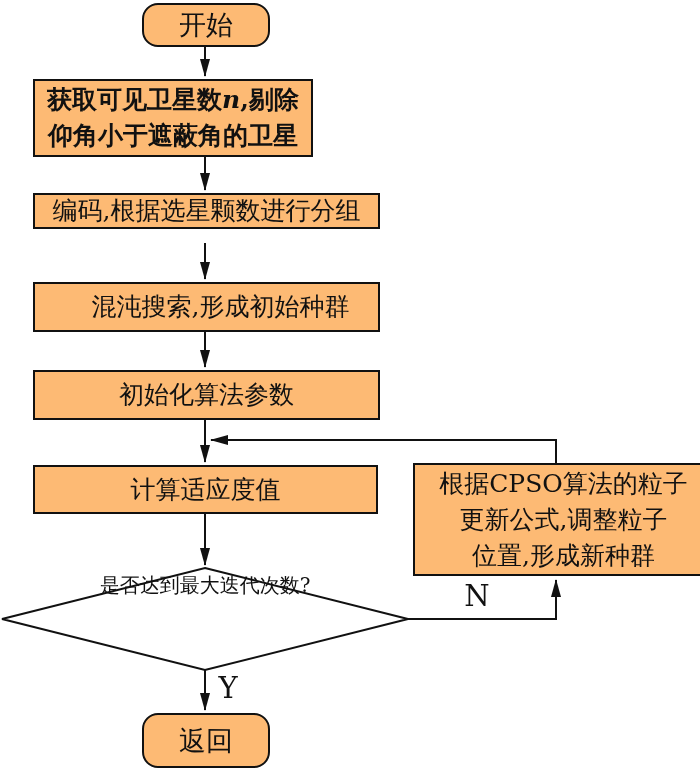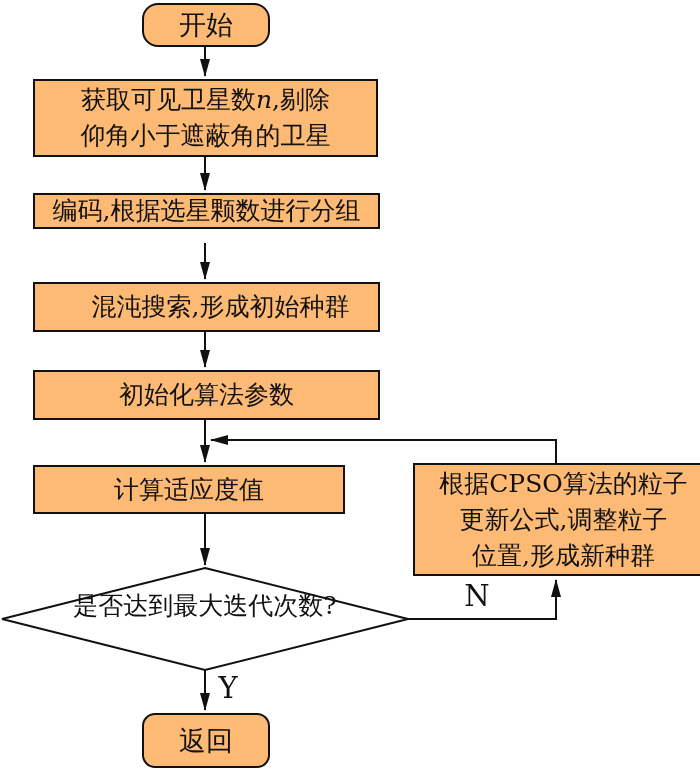--- a/index.html
+++ b/index.html
@@ -39,35 +39,35 @@
   }
   .terminator {
     border-radius: 16px;
     font-size: 27px;
   }
   .tline { width: 100%; text-align: center; }
   .tline i { font-style: italic; font-family: "DejaVu Serif", "Liberation Serif", serif; }
 
   
   .n-start    { left: 142px; top: 3px;   width: 128px; height: 44px; }
-  .n-acquire  { left: 33px;  top: 79px;  width: 345px; height: 78px; }
+  .n-acquire  { left: 33px;  top: 79px;  width: 280px; height: 78px; font-weight: bold; }
   .n-encode   { left: 33px;  top: 193px; width: 347px; height: 36px; }
   .n-chaos    { left: 33px;  top: 282px; width: 347px; height: 50px; padding-left: 28px; }
   .n-init     { left: 33px;  top: 370px; width: 347px; height: 50px; }
-  .n-fitness  { left: 33px;  top: 465px; width: 312px; height: 49px; }
+  .n-fitness  { left: 33px;  top: 465px; width: 345px; height: 49px; }
   .n-update   { left: 413px; top: 463px; width: 301px; height: 113px; line-height: 36px; }
-  .n-return   { left: 142px; top: 713px; width: 128px; height: 55px; border-radius: 13px; }
+  .n-return   { left: 142px; top: 713px; width: 128px; height: 55px; }
 
   .dlabel {
     position: absolute;
     left: 2px;
-    top: 588px;
+    top: 567px;
     width: 406px;
     text-align: center;
-    font-size: 25px;
+    font-size: 20px;
     line-height: 36px;
     white-space: nowrap;
   }
   .blabel {
     position: absolute;
     font-size: 29px;
     line-height: 30px;
     text-align: center;
   }
   .b-no  { left: 455px; top: 581px; width: 44px; }

